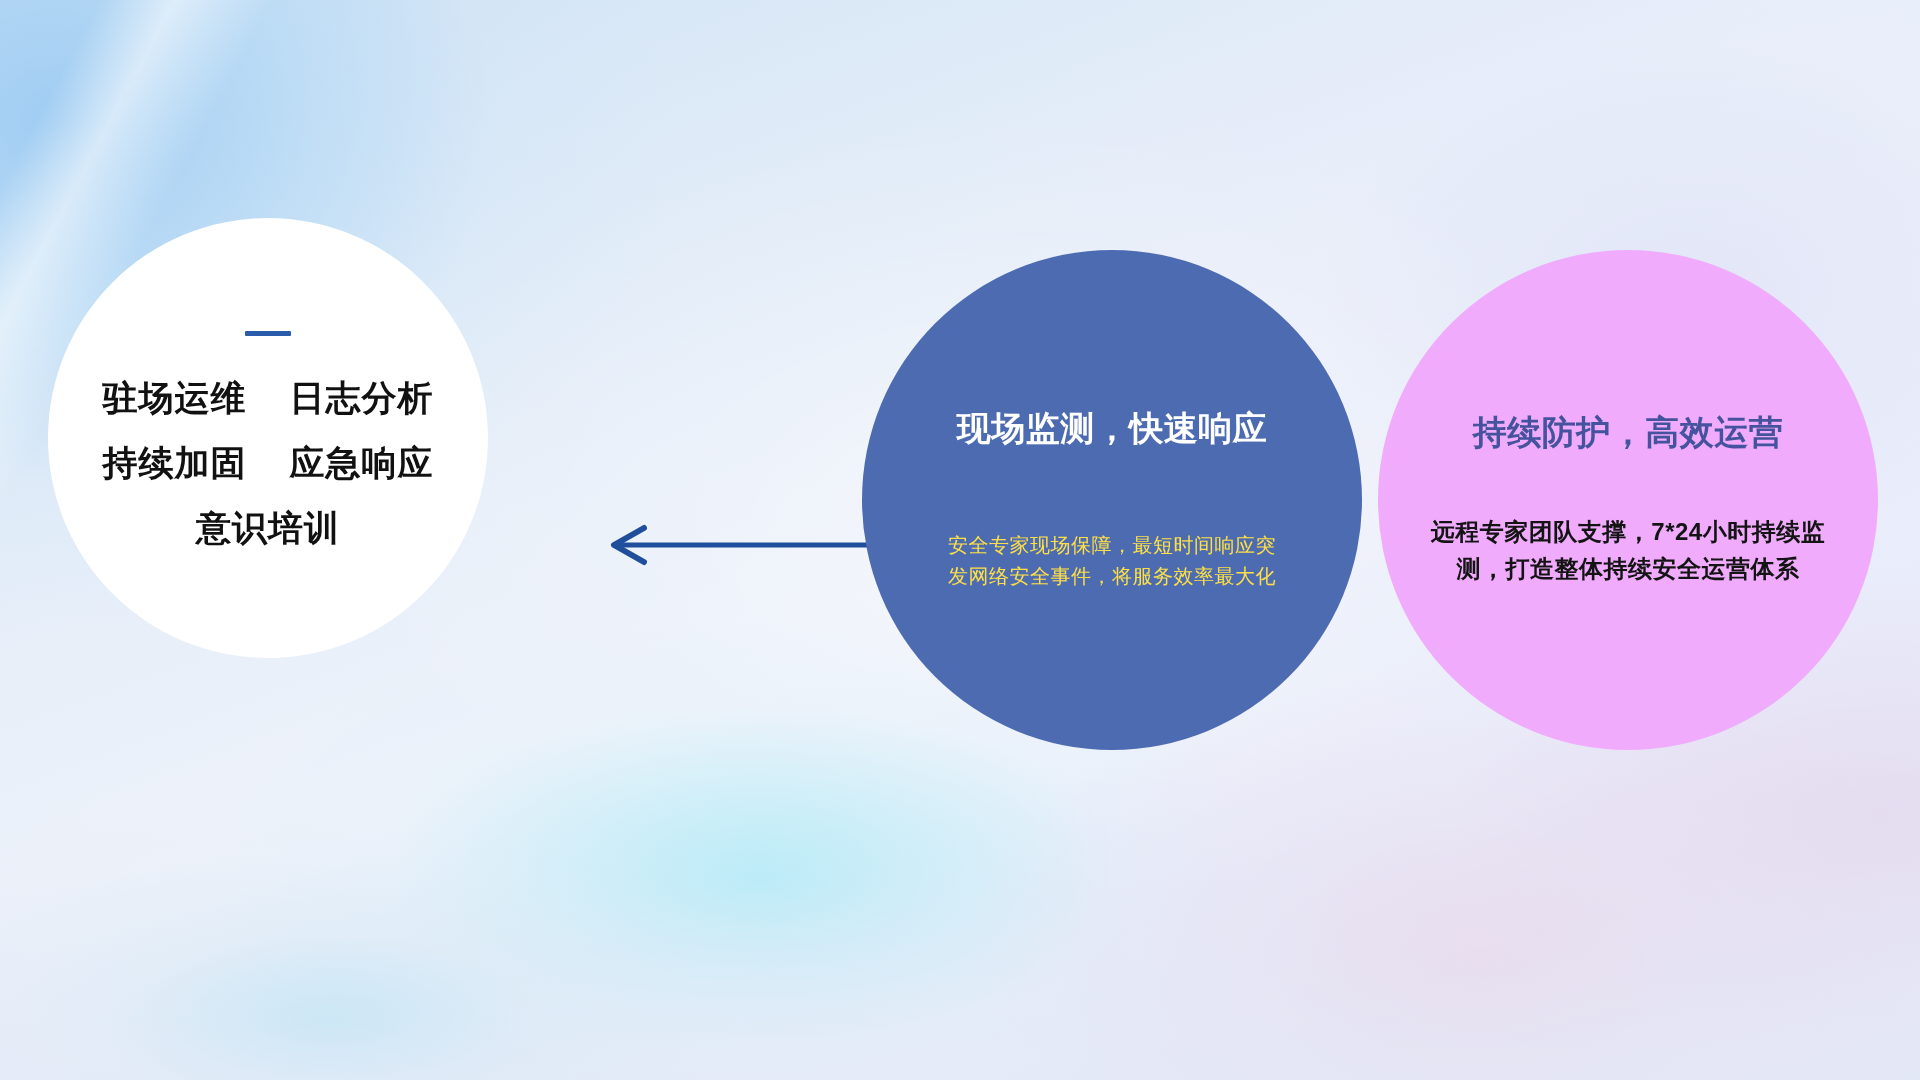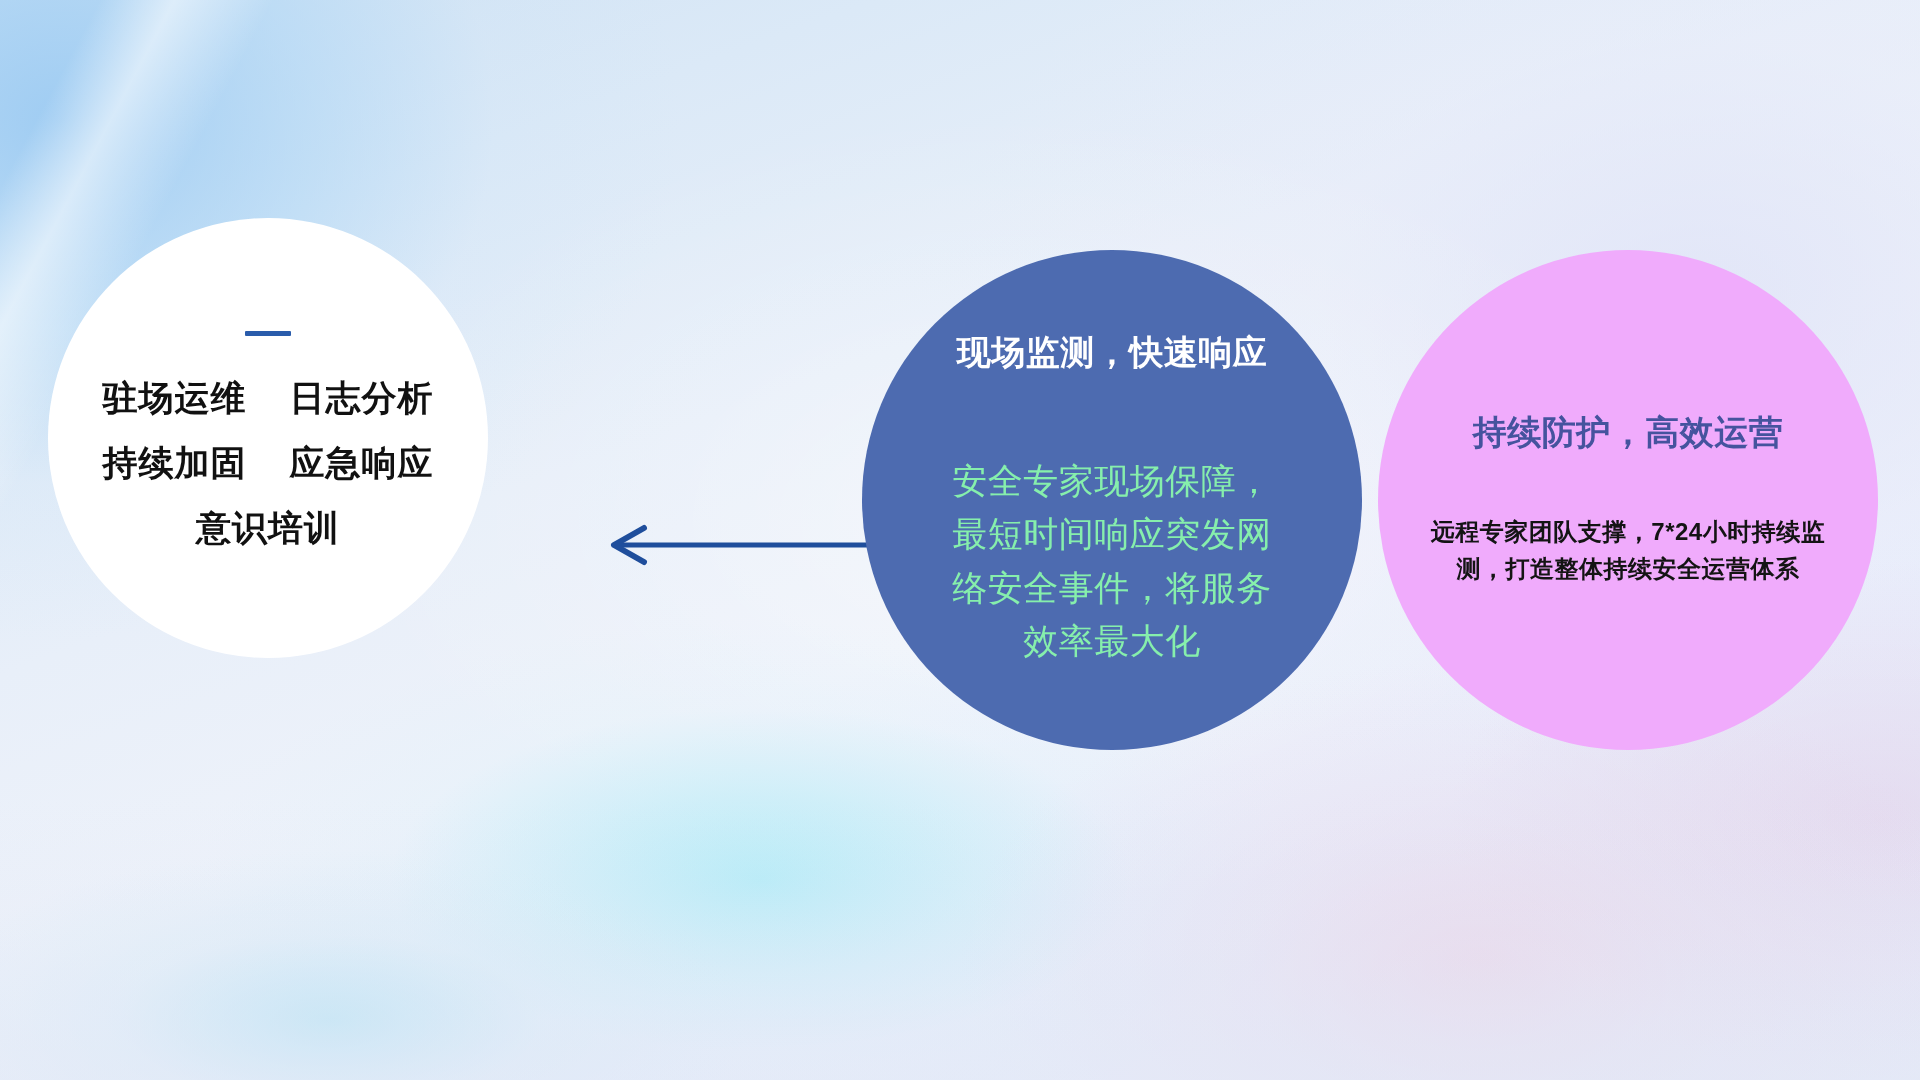--- a/index.html
+++ b/index.html
@@ -160,23 +160,23 @@
   .circle-blue .c-title {
     color: #ffffff;
     font-weight: 700;
     font-size: 34px;
     line-height: 1.15;
     letter-spacing: 0.5px;
     white-space: nowrap;
     margin-bottom: 62px;
   }
   .circle-blue .c-body {
-    color: #86efac;
+    color: #fde047;
     font-weight: 400;
-    font-size: 35px;
+    font-size: 20px;
     line-height: 1.52;
     letter-spacing: 0.5px;
     max-width: 330px;
   }
 
   .circle-right {
     left: 1378px;
     top: 250px;
     width: 500px;
     height: 500px;

